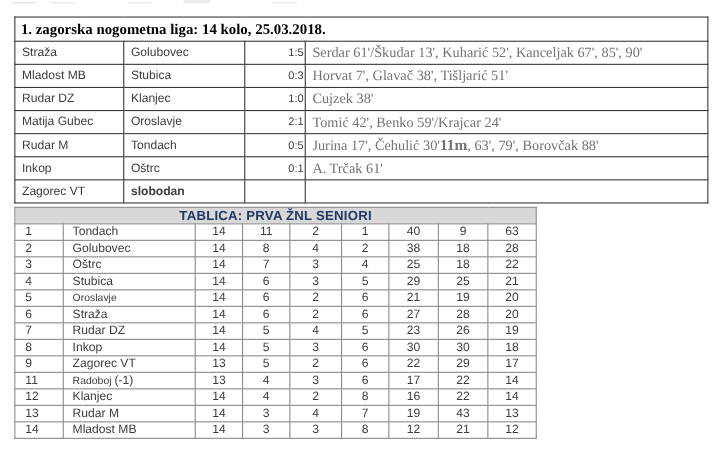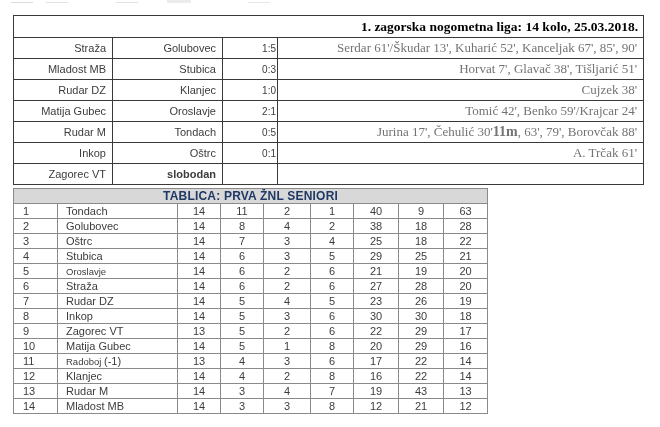--- a/index.html
+++ b/index.html
@@ -13,21 +13,21 @@
   body{width:660px;height:427px;overflow:hidden;font-family:"Liberation Sans",sans-serif;}
   .page{position:relative;width:660px;height:427px;background:#fff;}
 
   
   .artifact-bar{position:absolute;left:167px;top:0;width:24px;height:3px;background:#ececec;
     box-shadow:-157px 1px 0 -1px #dcdcdc,-122px 1px 0 -1px #e3e3e3,-52px 1px 0 -1px #e3e3e3,80px 1px 0 -1px #e6e6e6;}
 
   
   table{border-collapse:collapse;table-layout:fixed;}
   .results{position:absolute;left:13px;top:15px;width:630px;}
-  .results td{border:1px solid var(--res-border);overflow:hidden;white-space:nowrap;text-align:right;}
+  .results td{border:1px solid var(--res-border);overflow:hidden;white-space:nowrap;}
   .results .r-title{height:19px;font-family:"Liberation Serif",serif;font-weight:bold;
     font-size:13.5px;color:#000;padding:1px 5px;}
   .results .r-home,.results .r-away{height:20px;font-size:11px;color:var(--body-text);padding:0 6px;}
   .results .r-away.bold{font-weight:bold;margin-top:12px;}
   .results .r-score{font-size:10px;color:var(--body-text);text-align:right;}
   .results .r-scorers{font-family:Liberation Serif, serif;font-size:13px;color:#737373;padding:0 6px;}
   .results .r-scorers .sm{font-size:14px;font-weight:bold;}
 
   
   .standings{position:absolute;left:13px;top:188px;width:474px;border:1px solid #6e6e6e;}
@@ -211,31 +211,20 @@
           <td class="s-team"><span>Zagorec VT</span></td>
           <td class="s-num">13</td>
           <td class="s-num">5</td>
           <td class="s-num">2</td>
           <td class="s-num">6</td>
           <td class="s-num">22</td>
           <td class="s-num">29</td>
           <td class="s-num">17</td>
         </tr>
         <tr>
-          <td class="s-pos">10</td>
-          <td class="s-team"><span>Matija Gubec</span></td>
-          <td class="s-num">14</td>
-          <td class="s-num">5</td>
-          <td class="s-num">1</td>
-          <td class="s-num">8</td>
-          <td class="s-num">20</td>
-          <td class="s-num">29</td>
-          <td class="s-num">16</td>
-        </tr>
-        <tr>
           <td class="s-pos">11</td>
           <td class="s-team"><span class="sm">Radoboj </span><span>(-1)</span></td>
           <td class="s-num">13</td>
           <td class="s-num">4</td>
           <td class="s-num">3</td>
           <td class="s-num">6</td>
           <td class="s-num">17</td>
           <td class="s-num">22</td>
           <td class="s-num">14</td>
         </tr>

